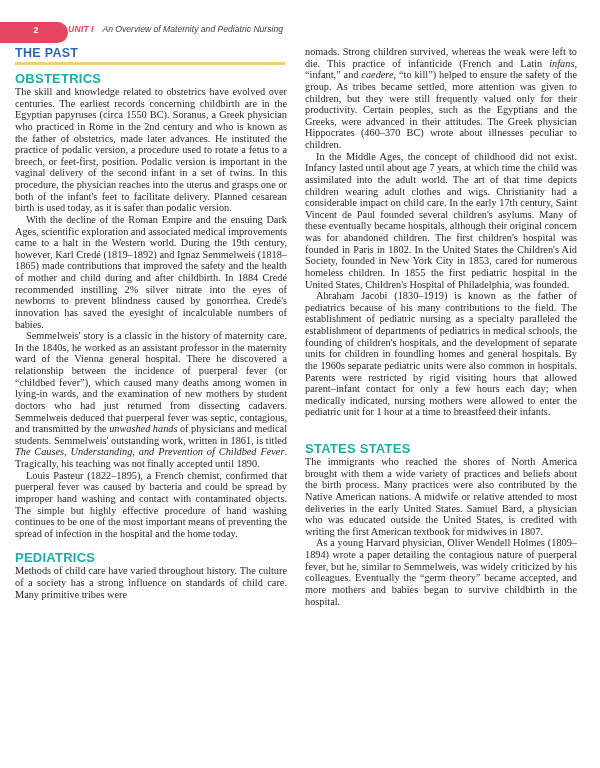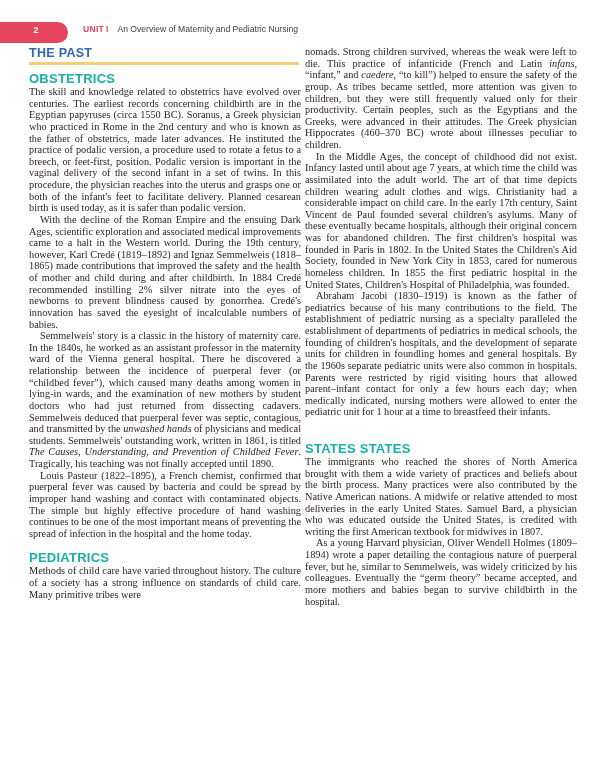--- a/index.html
+++ b/index.html
@@ -41,25 +41,26 @@
     width: 40px;
     text-align: center;
     color: #ffffff;
     font-family: "Liberation Sans", sans-serif;
     font-size: 9px;
     font-weight: bold;
     letter-spacing: 0.2px;
   }
   .header-text {
     position: absolute;
-    left: 83px;
+    left: 68px;
     top: 24px;
     font-family: "Liberation Sans", sans-serif;
     font-size: 8.6px;
     white-space: nowrap;
+    font-style: italic;
   }
   .header-unit {
     color: #e5455f;
     font-weight: bold;
     letter-spacing: 0.25px;
   }
   .header-unit-num {
     color: #e5455f;
     font-weight: bold;
     margin-left: 2px;
@@ -74,21 +75,21 @@
     position: absolute;
     top: 46px;
     left: 0;
     width: 600px;
   }
   .col {
     position: absolute;
     top: 0;
     width: 272px;
   }
-  .col-left  { left: 29px; }
+  .col-left  { left: 15px; }
   .col-right { left: 305px; }
 
   
   h1.part-title {
     margin: 0;
     font-family: "Liberation Sans", sans-serif;
     font-size: 12.5px;
     font-weight: bold;
     color: #2f66b3;
     letter-spacing: 0.3px;

